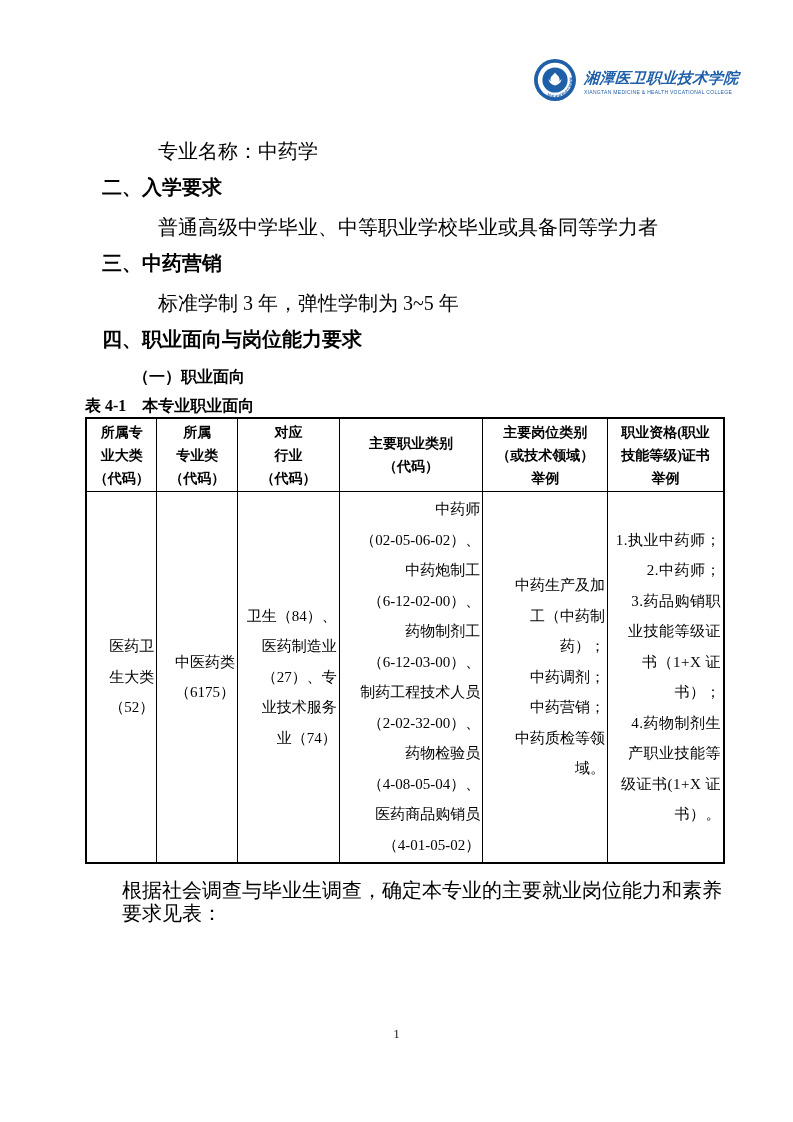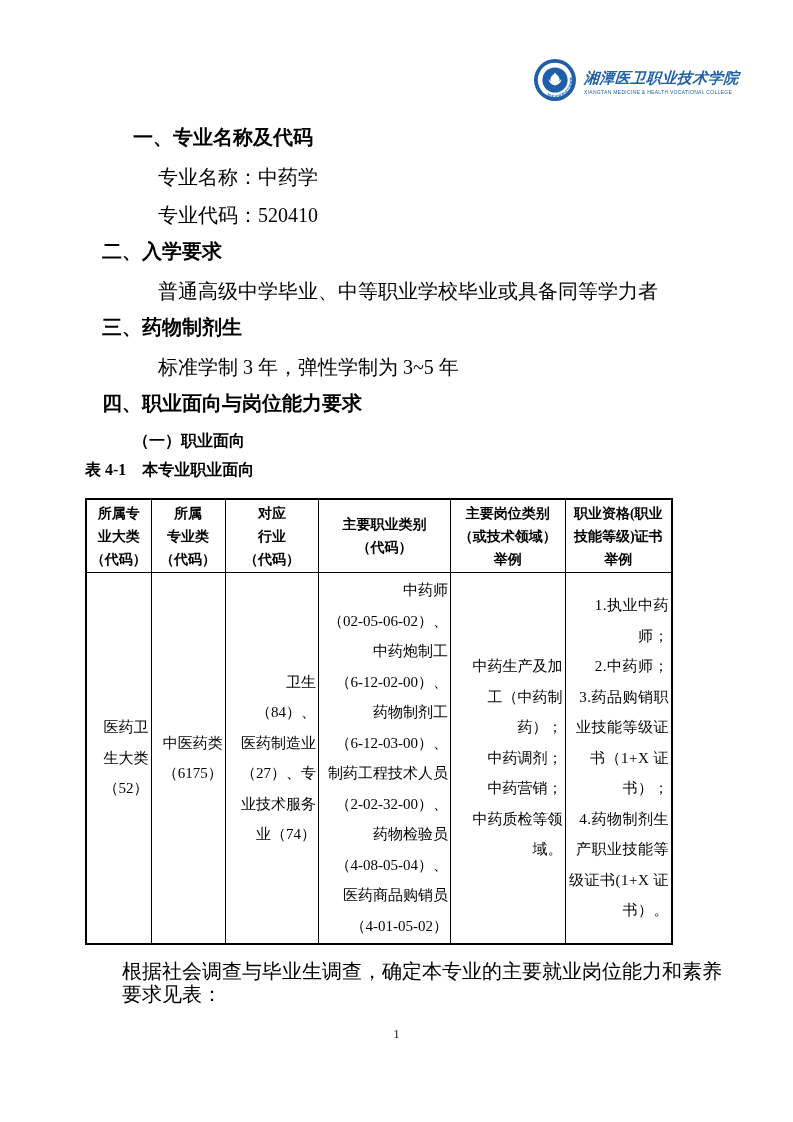--- a/index.html
+++ b/index.html
@@ -28,21 +28,21 @@
   }
   .para{font-size:20px;line-height:23px;margin:15px 0 0 73px;}
   .h1 + .para{margin-top:17px;}
   .gap-sec{margin-top:12px;margin-left:17px;}
   .sub{font-size:16px;font-weight:bold;line-height:23px;margin:14px 0 0 48px;}
   .caption{
     font-size:16px;font-weight:bold;text-align:left;line-height:22px;margin:7px 0 0 0;
   }
   
   table.face{
-    border-collapse:collapse;width:588px;margin-top:17px;
+    border-collapse:collapse;width:640px;margin-top:0;
     border:2px solid #000;table-layout:fixed;
   }
   table.face th,table.face td{
     border:1px solid #000;white-space:pre-line;vertical-align:middle;
     padding:1px 2px;overflow:hidden;
   }
   table.face th{
     font-weight:bold;font-size:14px;line-height:23px;text-align:center;height:70px;
   }
   table.face td{font-size:15px;line-height:30.5px;text-align:right;height:368px;}
@@ -73,28 +73,26 @@
     </svg>
   </span>
   <span class="logo-text">
     <span class="logo-zh">湘潭医卫职业技术学院</span>
     <span class="logo-en">XIANGTAN MEDICINE &amp; HEALTH VOCATIONAL COLLEGE</span>
   </span>
 </div>
 
 <div class="doc">
 
-  <div class="h1">一、专业名称及代码</div>
   <div class="para">专业名称：中药学</div>
-  <div class="para">专业代码：520410</div>
 
   <div class="h1 gap-sec">二、入学要求</div>
   <div class="para">普通高级中学毕业、中等职业学校毕业或具备同等学力者</div>
 
-  <div class="h1 gap-sec">三、药物制剂生</div>
+  <div class="h1 gap-sec">三、中药营销</div>
   <div class="para">标准学制 3 年，弹性学制为 3~5 年</div>
 
   <div class="h1 gap-sec">四、职业面向与岗位能力要求</div>
   <div class="sub">（一）职业面向</div>
 
   <div class="caption">表 4-1　本专业职业面向</div>
 
   <table class="face">
     <colgroup>
       <col style="width:11.1%">

